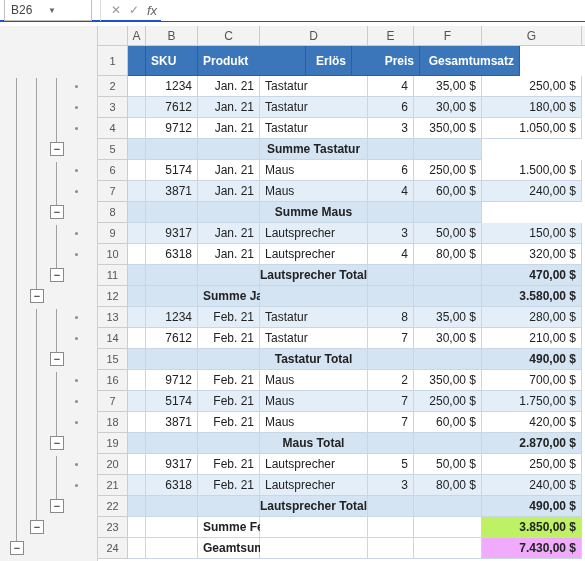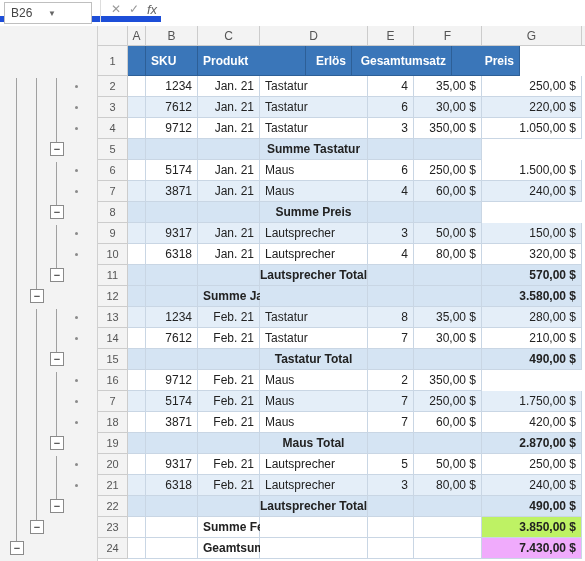--- a/index.html
+++ b/index.html
@@ -9,23 +9,23 @@
     background: #fff;
     color: #222;
     width: 585px;
     height: 561px;
     overflow: hidden;
     user-select: none;
   }
   
   .fbar {
     display: flex;
-    align-items: flex-start;
+    align-items: center;
     height: 22px;
-    border-bottom: 6px solid #1d4ed8;
+    border-bottom: 2px solid #1d4ed8;
     background: #fff;
   }
   .name-box {
     width: 88px;
     height: 22px;
     border: 1px solid #bfbfbf;
     margin: 2px 2px 2px 4px;
     display: flex;
     align-items: center;
     padding: 0 6px;
@@ -295,42 +295,42 @@
       <div class="ch w-f">F</div>
       <div class="ch w-g">G</div>
     </div>
     <div class="rows" id="rows">
         <div class="row header">
           <div class="rh">1</div>
           <div class="cell w-a"></div>
           <div class="cell w-b">SKU</div>
           <div class="cell w-d">Produkt</div>
           <div class="cell w-e r">Erlös</div>
+          <div class="cell w-f r">Preis</div>
           <div class="cell w-g r">Gesamtumsatz</div>
-          <div class="cell w-f r">Preis</div>
         </div>
         <div class="row">
           <div class="rh">2</div>
           <div class="cell w-a"></div>
           <div class="cell w-b r">1234</div>
           <div class="cell w-c r">Jan. 21</div>
           <div class="cell w-d">Tastatur</div>
           <div class="cell w-e r">4</div>
           <div class="cell w-f r">35,00 $</div>
           <div class="cell w-g r">250,00 $</div>
         </div>
         <div class="row band">
           <div class="rh">3</div>
           <div class="cell w-a"></div>
           <div class="cell w-b r">7612</div>
           <div class="cell w-c r">Jan. 21</div>
           <div class="cell w-d">Tastatur</div>
           <div class="cell w-e r">6</div>
           <div class="cell w-f r">30,00 $</div>
-          <div class="cell w-g r">220,00 $</div>
+          <div class="cell w-g r">180,00 $</div>
         </div>
         <div class="row">
           <div class="rh">4</div>
           <div class="cell w-a"></div>
           <div class="cell w-b r">9712</div>
           <div class="cell w-c r">Jan. 21</div>
           <div class="cell w-d">Tastatur</div>
           <div class="cell w-e r">3</div>
           <div class="cell w-f r">350,00 $</div>
           <div class="cell w-g r">1.050,00 $</div>
@@ -362,21 +362,21 @@
           <div class="cell w-d">Maus</div>
           <div class="cell w-e r">4</div>
           <div class="cell w-f r">60,00 $</div>
           <div class="cell w-g r">240,00 $</div>
         </div>
         <div class="row sub">
           <div class="rh">8</div>
           <div class="cell w-a"></div>
           <div class="cell w-b"></div>
           <div class="cell w-c"></div>
-          <div class="cell w-d c" style="font-weight: bold; justify-content: center; overflow: visible;">Summe Preis</div>
+          <div class="cell w-d c" style="font-weight: bold; justify-content: center; overflow: visible;">Summe Maus</div>
           <div class="cell w-e"></div>
           <div class="cell w-f"></div>
         </div>
         <div class="row band">
           <div class="rh">9</div>
           <div class="cell w-a"></div>
           <div class="cell w-b r">9317</div>
           <div class="cell w-c r">Jan. 21</div>
           <div class="cell w-d">Lautsprecher</div>
           <div class="cell w-e r">3</div>
@@ -394,21 +394,21 @@
           <div class="cell w-g r">320,00 $</div>
         </div>
         <div class="row sub">
           <div class="rh">11</div>
           <div class="cell w-a"></div>
           <div class="cell w-b"></div>
           <div class="cell w-c"></div>
           <div class="cell w-d c" style="font-weight: bold; justify-content: center; overflow: visible;">Lautsprecher Total</div>
           <div class="cell w-e"></div>
           <div class="cell w-f"></div>
-          <div class="cell w-g r">570,00 $</div>
+          <div class="cell w-g r">470,00 $</div>
         </div>
         <div class="row sub">
           <div class="rh">12</div>
           <div class="cell w-a"></div>
           <div class="cell w-b r"></div>
           <div class="cell w-c" style="font-weight: bold; overflow: visible;">Summe Jan. 21</div>
           <div class="cell w-d c"></div>
           <div class="cell w-e"></div>
           <div class="cell w-f"></div>
           <div class="cell w-g r">3.580,00 $</div>
@@ -444,20 +444,21 @@
           <div class="cell w-g r">490,00 $</div>
         </div>
         <div class="row">
           <div class="rh">16</div>
           <div class="cell w-a"></div>
           <div class="cell w-b r">9712</div>
           <div class="cell w-c r">Feb. 21</div>
           <div class="cell w-d">Maus</div>
           <div class="cell w-e r">2</div>
           <div class="cell w-f r">350,00 $</div>
+          <div class="cell w-g r">700,00 $</div>
         </div>
         <div class="row band">
           <div class="rh">7</div>
           <div class="cell w-a"></div>
           <div class="cell w-b r">5174</div>
           <div class="cell w-c r">Feb. 21</div>
           <div class="cell w-d">Maus</div>
           <div class="cell w-e r">7</div>
           <div class="cell w-f r">250,00 $</div>
           <div class="cell w-g r">1.750,00 $</div>

